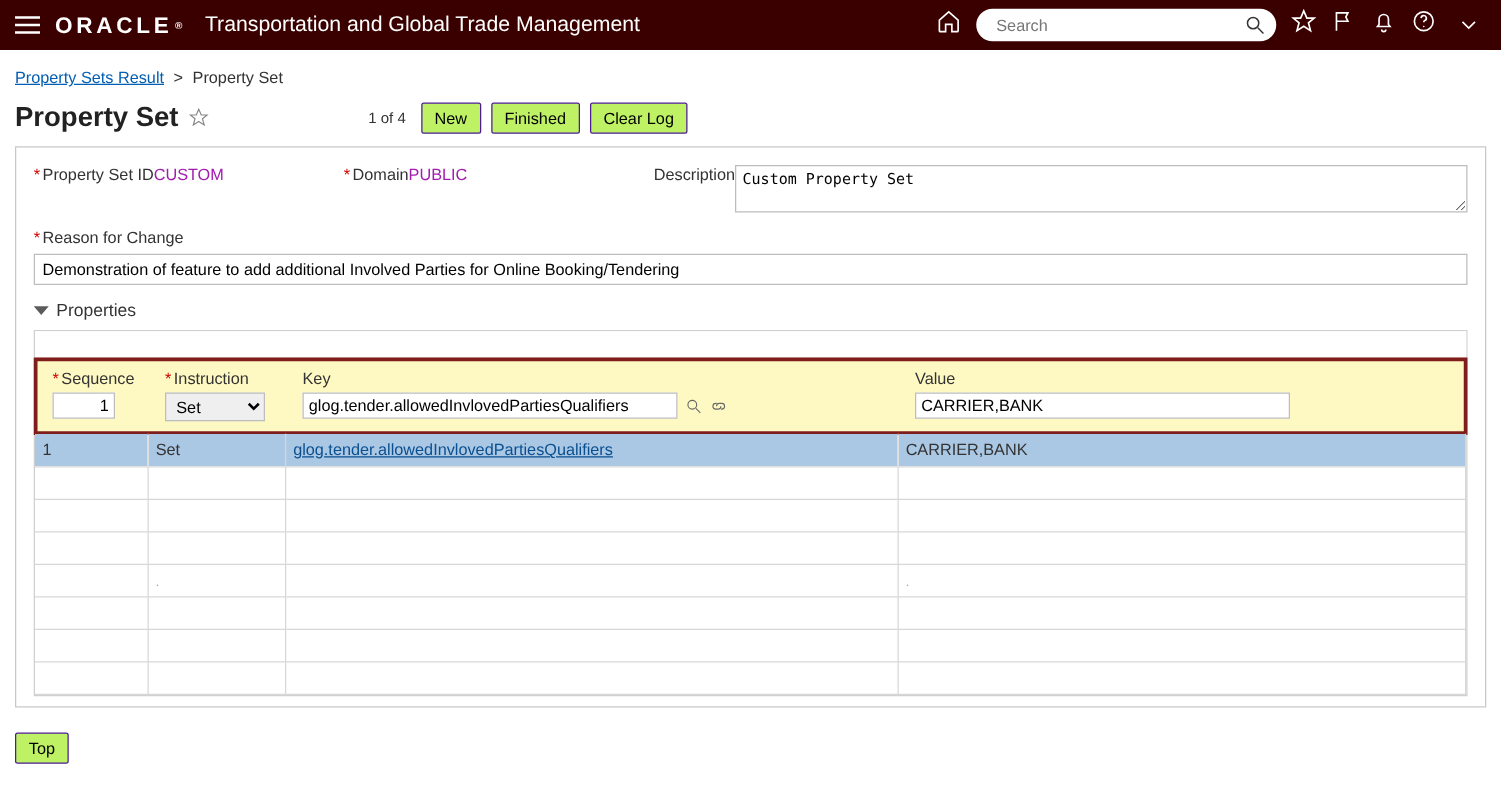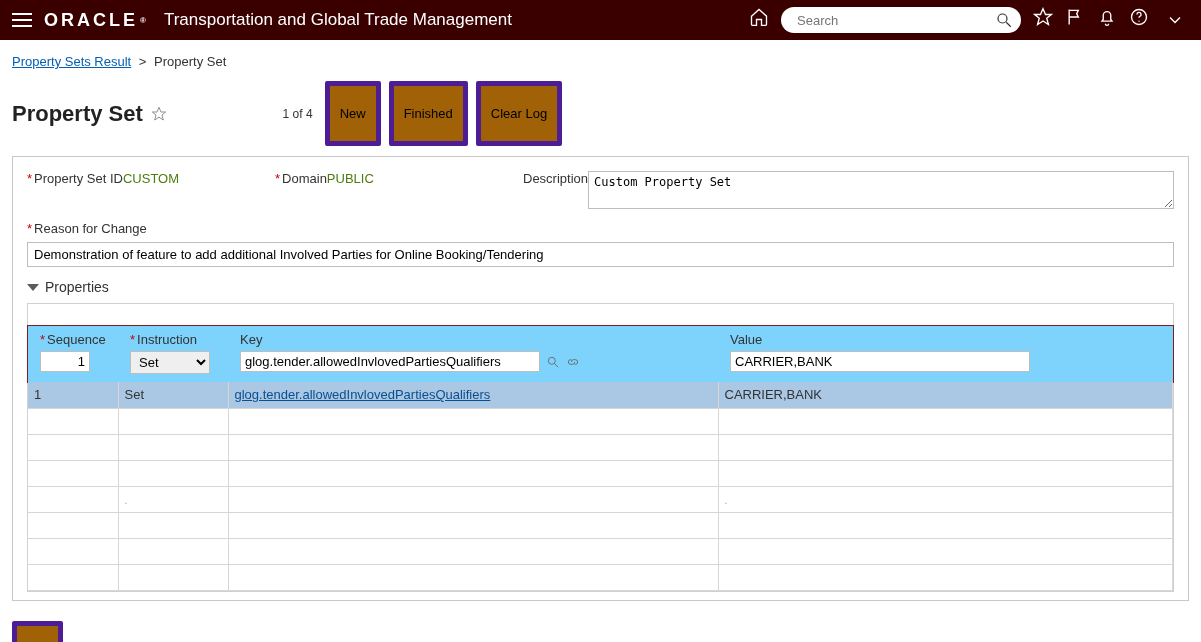--- a/index.html
+++ b/index.html
@@ -46,57 +46,57 @@
 
   
   .page-title-row {
     display:flex; align-items:center; padding:6px 12px 10px;
   }
   .page-title { font-size:22px; font-weight:600; color:#222; margin:0; }
   .star-outline { width:16px; height:16px; stroke:#888; fill:none; margin-left:8px; stroke-width:1.4;}
   .title-center { flex:1; display:flex; justify-content:center; align-items:center; gap:8px; }
   .count-text { font-size:12px; margin-right:4px; }
   .btn {
-    background:#a16207; border:5px solid #4c1d95; padding:20px 10px; font-size:13px;
+    background:#bef264; border:1px solid #4c1d95; padding:4px 10px; font-size:13px;
     cursor:pointer; border-radius:2px;
   }
   
   .panel {
     margin:0 12px 10px; border:1px solid #c8c8c8; padding:14px 14px 8px;
   }
   .form-row { display:flex; gap:48px; margin-bottom:12px; flex-wrap:wrap; }
   .form-row.second { gap:48px; }
   .field { display:flex; flex-direction:row; min-width:200px; }
   .field.wide { flex:1; min-width:380px; }
   .label { font-size:13px; margin-bottom:2px; }
   .req { color:#c00; margin-right:2px; }
-  .value-static { font-size:13px; color:#4d7c0f; }
+  .value-static { font-size:13px; color:#a21caf; }
   textarea.desc {
     width:100%; height:38px; resize:both; font-family:monospace,Consolas; font-size:12px;
     border:1px solid #bdbdbd; padding:3px 5px;
   }
   .reason-input {
     width:100%; border:1px solid #bdbdbd; padding:4px 6px; font-size:13px;
   }
   
   .section-header { display:flex; align-items:center; margin:12px 0 8px; }
   .tri { width:0; height:0; border-left:6px solid transparent; border-right:6px solid transparent; border-top:7px solid #5b5b5b; transform:rotate(0deg); margin-right:6px; }
   .section-title { font-size:14px; }
 
   
   .table-wrap { border:1px solid #d0d0d0; margin-top:4px; }
   .toolbar-strip { height:22px; border-bottom:1px solid #d0d0d0; background:#fff; }
   .filter-row {
     display:grid;
     grid-template-columns: 90px 110px 490px 1fr;
     align-items:flex-start;
     padding:6px 6px 8px;
-    border:1px solid #7f1d1d; 
+    border:3px solid #7f1d1d; 
     margin:-1px;
-    background:#7dd3fc;
+    background:#fef9c3;
   }
   .filter-cell { padding:0 6px; }
   .filter-label { font-size:13px; margin-bottom:4px; display:block; }
   .filter-row input[type="text"], .filter-row select {
     border:1px solid #bdbdbd; padding:2px 4px; font-size:13px;
   }
   .seq-input { width:50px; text-align:right; }
   .instr-select { width:80px; }
   .key-group { display:flex; align-items:center; gap:6px; }
   .key-input { width:300px; }

